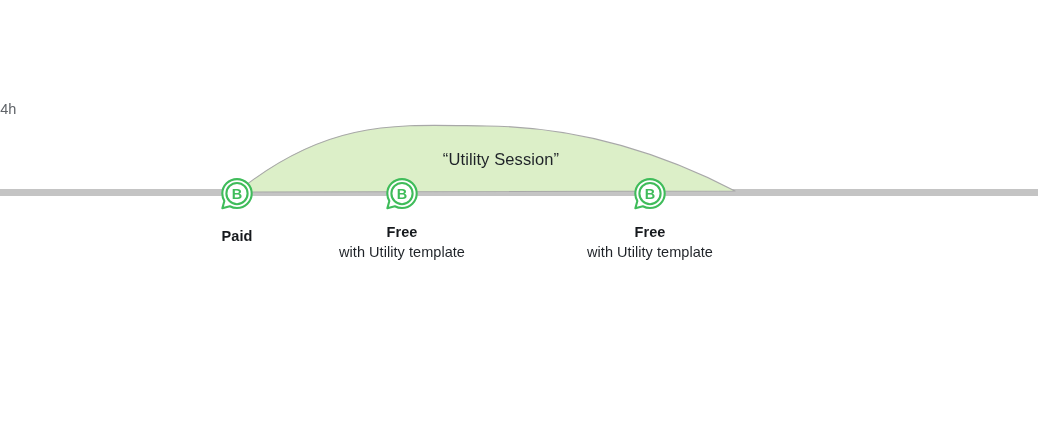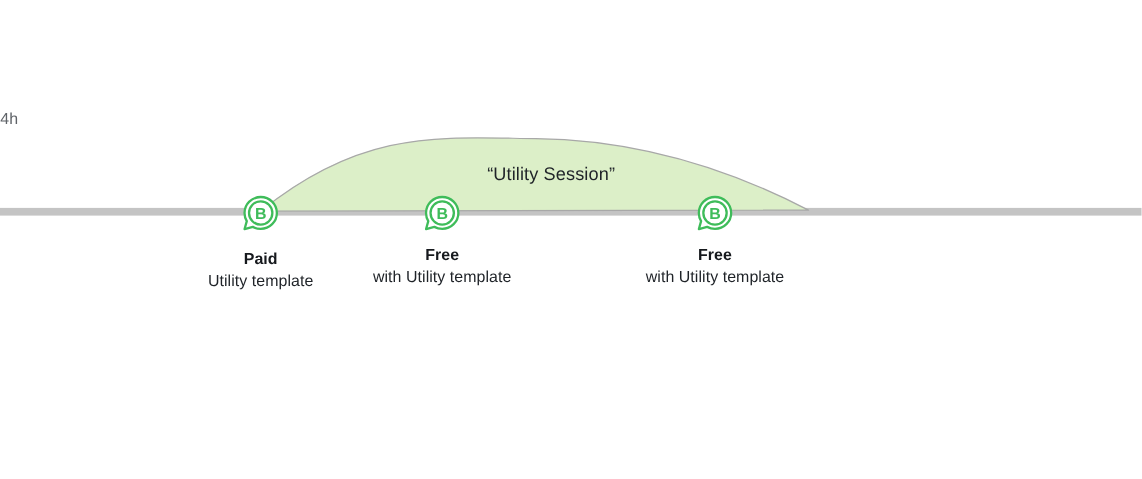--- a/index.html
+++ b/index.html
@@ -137,21 +137,20 @@
   <div class="marker" style="left:237px; top:176px;">
     <span class="icon-holder">
       <svg viewBox="0 0 36 36" width="36" height="36" xmlns="http://www.w3.org/2000/svg">
         <path d="M18 3.1 C9.9 3.1 3.3 9.6 3.3 17.6 C3.3 20.3 4.05 22.85 5.35 25.0 L3.35 32.2 L10.85 30.25 C12.95 31.4 15.4 32.05 18 32.05 C26.1 32.05 32.7 25.55 32.7 17.6 C32.7 9.6 26.1 3.1 18 3.1 Z" fill="#ffffff" stroke="#3fbc5a" stroke-width="2.1" stroke-linejoin="round"></path>
         <circle cx="18" cy="17.6" r="10.6" fill="none" stroke="#3fbc5a" stroke-width="2.1"></circle>
         <text x="18" y="23.2" text-anchor="middle" font-family="'Liberation Sans', sans-serif" font-size="14.5" font-weight="bold" fill="#3fbc5a">B</text>
       </svg>
     </span>
     <div class="marker-labels" style="top:52px;">
       <div class="marker-title">Paid</div>
-      <div class="marker-sub">Utility template</div>
     </div>
   </div>
 
   <div class="marker" style="left:402px; top:176px;">
     <span class="icon-holder">
       <svg viewBox="0 0 36 36" width="36" height="36" xmlns="http://www.w3.org/2000/svg">
         <path d="M18 3.1 C9.9 3.1 3.3 9.6 3.3 17.6 C3.3 20.3 4.05 22.85 5.35 25.0 L3.35 32.2 L10.85 30.25 C12.95 31.4 15.4 32.05 18 32.05 C26.1 32.05 32.7 25.55 32.7 17.6 C32.7 9.6 26.1 3.1 18 3.1 Z" fill="#ffffff" stroke="#3fbc5a" stroke-width="2.1" stroke-linejoin="round"></path>
         <circle cx="18" cy="17.6" r="10.6" fill="none" stroke="#3fbc5a" stroke-width="2.1"></circle>
         <text x="18" y="23.2" text-anchor="middle" font-family="'Liberation Sans', sans-serif" font-size="14.5" font-weight="bold" fill="#3fbc5a">B</text>
       </svg>

